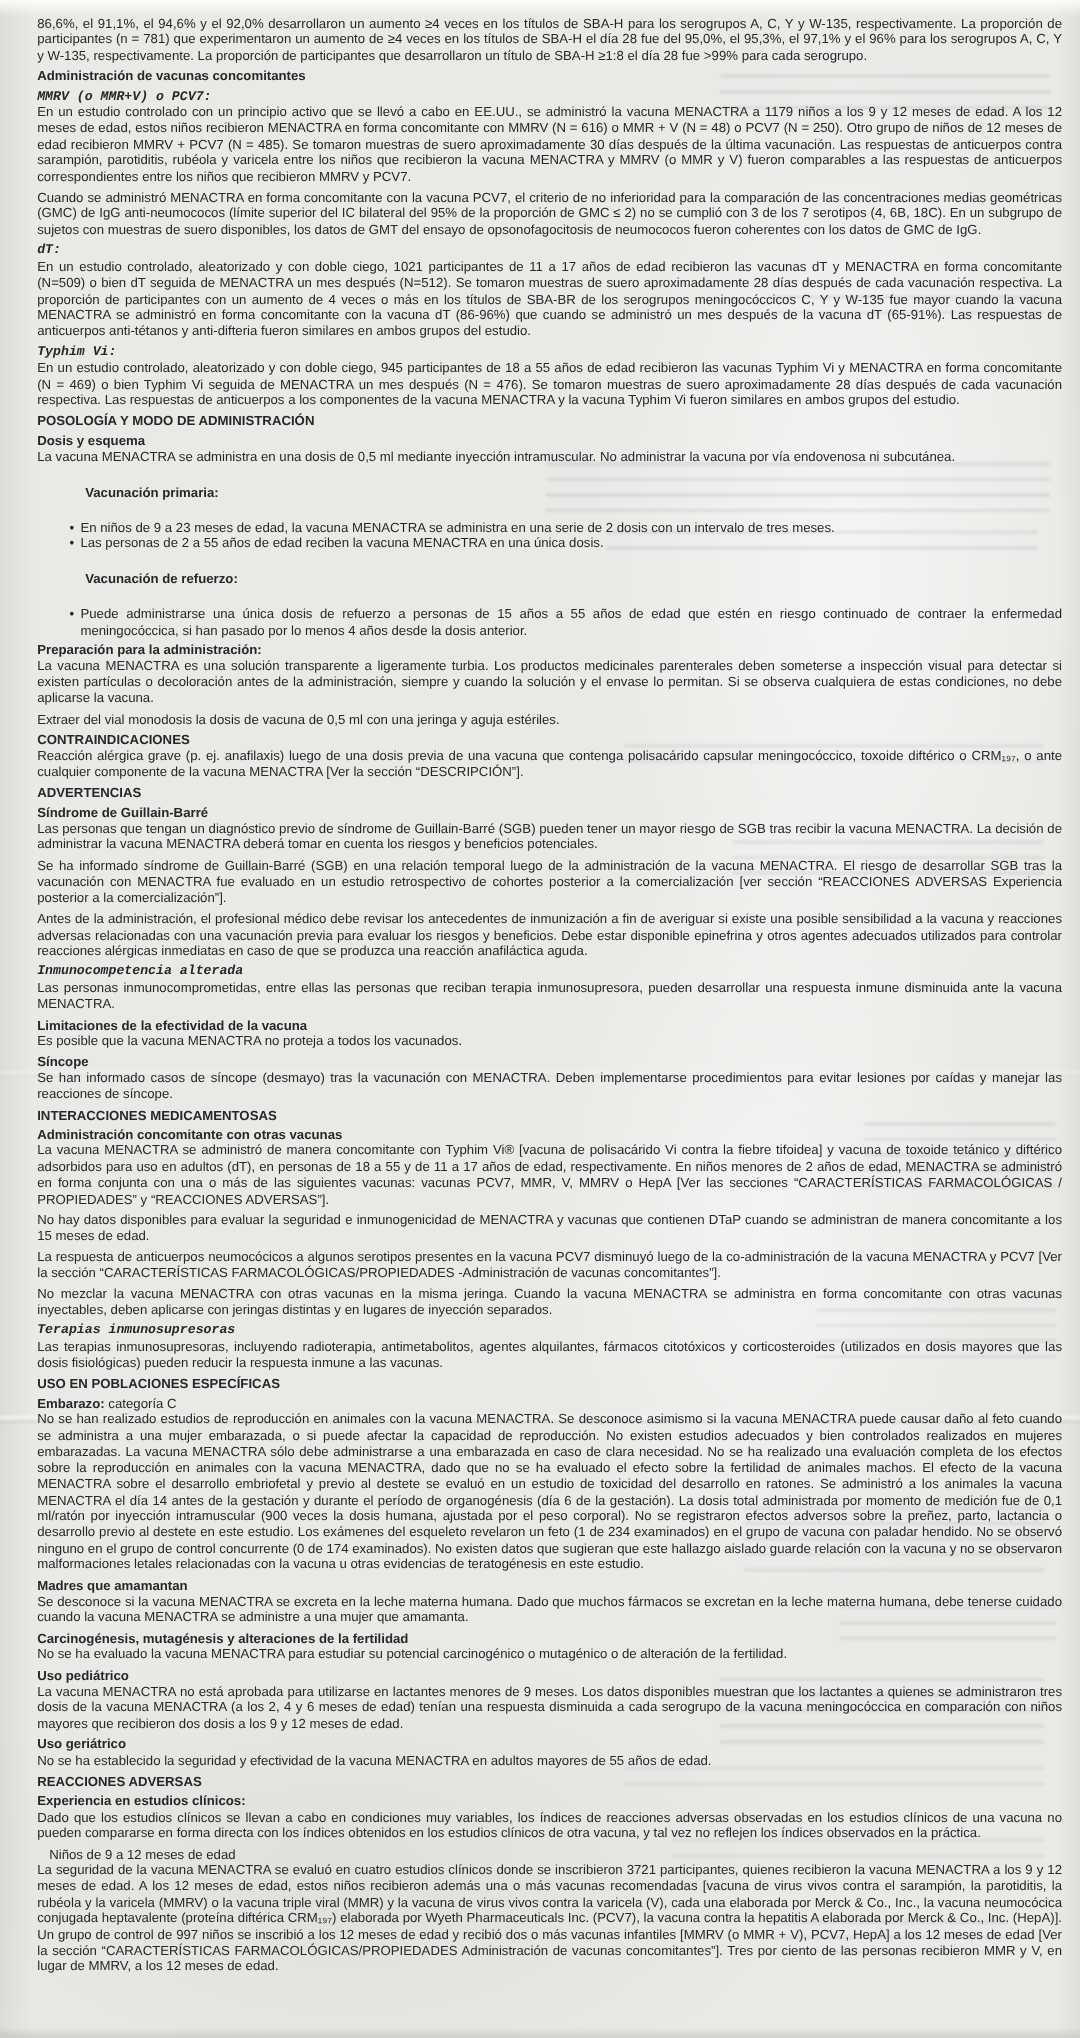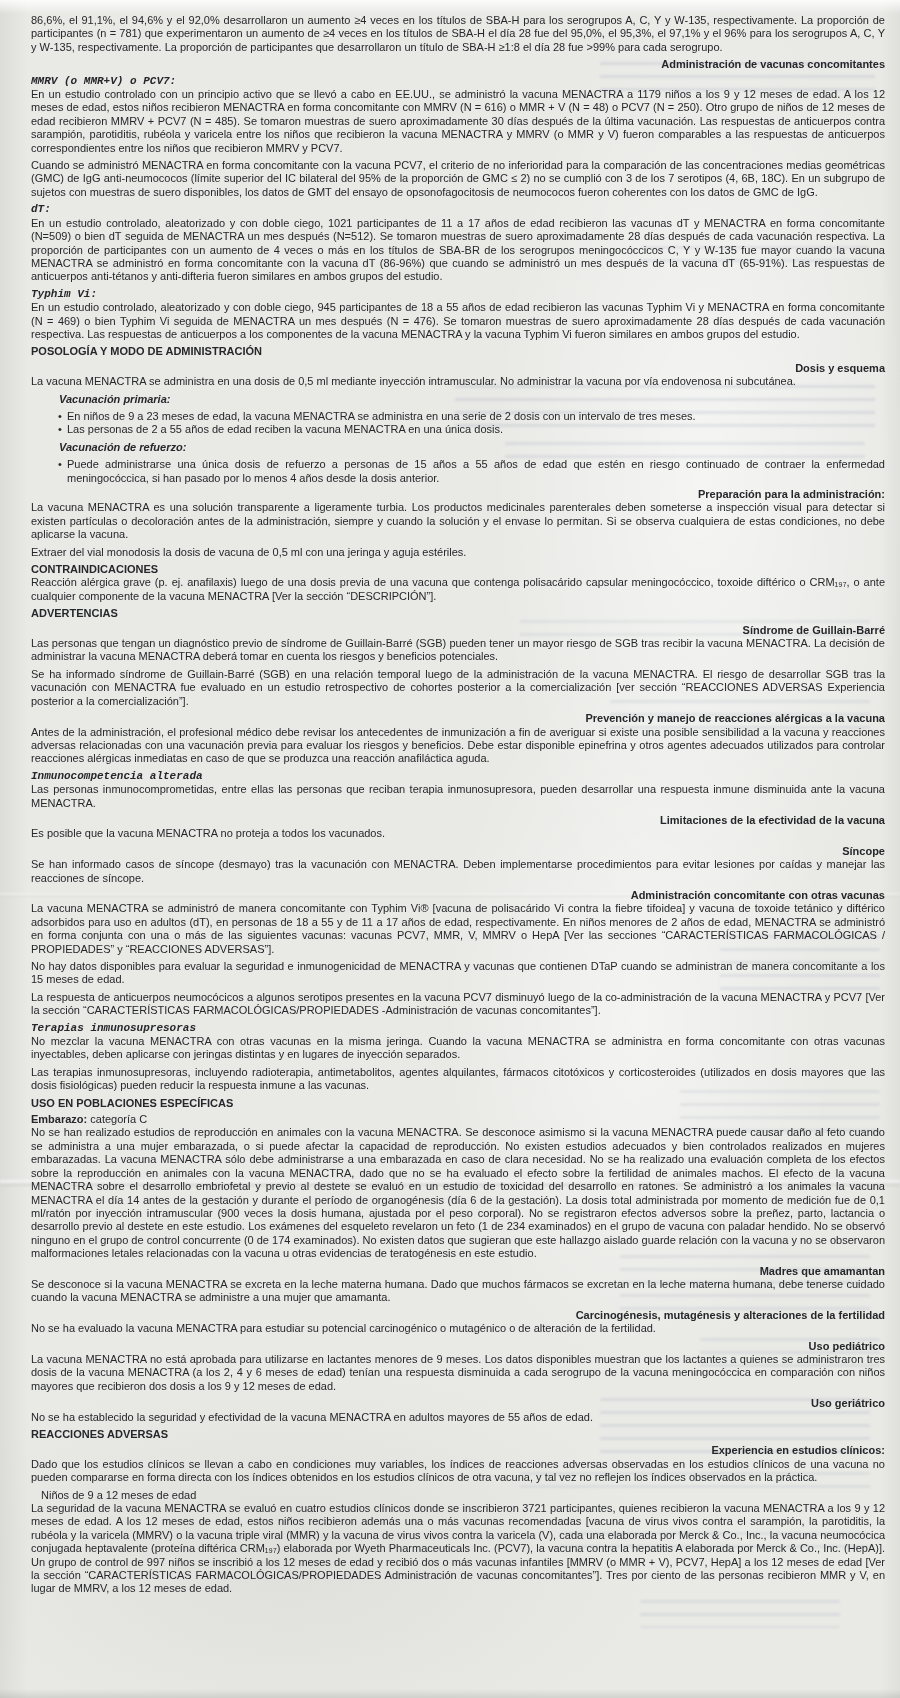--- a/index.html
+++ b/index.html
@@ -20,24 +20,24 @@
   .ghost{
     position:absolute;border-radius:2px;filter:blur(.8px);
     background:repeating-linear-gradient(180deg, rgba(120,135,160,.38) 0 3px, rgba(120,135,160,0) 3px 13px);
   }
   .crease{position:absolute;left:0;right:0;filter:blur(1px);pointer-events:none;}
   .crease.c1{top:1180px;height:6px;background:linear-gradient(180deg, rgba(255,255,255,.85), rgba(158,158,152,.28));}
   .crease.c2{top:893px;height:4px;background:linear-gradient(180deg, rgba(255,255,255,.6), rgba(165,165,160,.18));}
   .content{position:absolute;left:31px;right:15px;top:14px;}
   .blk{font-size:11px;line-height:13.4px;}
   .p{margin:0 0 4px;text-align:justify;}
-  .hb{font-weight:bold;margin:3px 0 0;text-align:right;}
+  .hb{font-weight:bold;margin:3px 0 0;}
   .hbc{font-weight:bold;margin:4px 0 0;}
   .hbi{font-weight:bold;font-style:italic;margin:3px 0 0;font-family:Liberation Mono, monospace;}
-  .hbii{font-weight:bold;font-style:italic;margin:4px;padding-left:24px;}
+  .hbii{font-weight:bold;margin:16px;padding-left:24px;}
   .bullet{position:relative;margin:0;padding-left:36px;text-align:justify;}
   .bullet::before{content:"\2022";position:absolute;left:27px;}
   .plain{margin:3px 0 0;padding-left:10px;}
   .labeled{margin:3px 0 0;}
   .labeled .lab{font-weight:bold;}
   .pagenum{position:absolute;right:17px;top:1726px;font-size:18px;letter-spacing:1.5px;color:#3a3b3e;}
 </style>
 </head>
 <body>
 
@@ -80,34 +80,34 @@
       <div class="blk bullet">Puede administrarse una única dosis de refuerzo a personas de 15 años a 55 años de edad que estén en riesgo continuado de contraer la enfermedad meningocóccica, si han pasado por lo menos 4 años desde la dosis anterior.</div>
       <div class="blk hb">Preparación para la administración:</div>
       <div class="blk p">La vacuna MENACTRA es una solución transparente a ligeramente turbia. Los productos medicinales parenterales deben someterse a inspección visual para detectar si existen partículas o decoloración antes de la administración, siempre y cuando la solución y el envase lo permitan. Si se observa cualquiera de estas condiciones, no debe aplicarse la vacuna.</div>
       <div class="blk p">Extraer del vial monodosis la dosis de vacuna de 0,5 ml con una jeringa y aguja estériles.</div>
       <div class="blk hbc">CONTRAINDICACIONES</div>
       <div class="blk p">Reacción alérgica grave (p. ej. anafilaxis) luego de una dosis previa de una vacuna que contenga polisacárido capsular meningocóccico, toxoide diftérico o CRM₁₉₇, o ante cualquier componente de la vacuna MENACTRA [Ver la sección “DESCRIPCIÓN”].</div>
       <div class="blk hbc">ADVERTENCIAS</div>
       <div class="blk hb">Síndrome de Guillain-Barré</div>
       <div class="blk p">Las personas que tengan un diagnóstico previo de síndrome de Guillain-Barré (SGB) pueden tener un mayor riesgo de SGB tras recibir la vacuna MENACTRA. La decisión de administrar la vacuna MENACTRA deberá tomar en cuenta los riesgos y beneficios potenciales.</div>
       <div class="blk p">Se ha informado síndrome de Guillain-Barré (SGB) en una relación temporal luego de la administración de la vacuna MENACTRA. El riesgo de desarrollar SGB tras la vacunación con MENACTRA fue evaluado en un estudio retrospectivo de cohortes posterior a la comercialización [ver sección “REACCIONES ADVERSAS Experiencia posterior a la comercialización”].</div>
-      <div class="blk hb">Prevención y manejo de reacciones alérgicas a la vacuna</div>
       <div class="blk p">Antes de la administración, el profesional médico debe revisar los antecedentes de inmunización a fin de averiguar si existe una posible sensibilidad a la vacuna y reacciones adversas relacionadas con una vacunación previa para evaluar los riesgos y beneficios. Debe estar disponible epinefrina y otros agentes adecuados utilizados para controlar reacciones alérgicas inmediatas en caso de que se produzca una reacción anafiláctica aguda.</div>
       <div class="blk hbi">Inmunocompetencia alterada</div>
       <div class="blk p">Las personas inmunocomprometidas, entre ellas las personas que reciban terapia inmunosupresora, pueden desarrollar una respuesta inmune disminuida ante la vacuna MENACTRA.</div>
       <div class="blk hb">Limitaciones de la efectividad de la vacuna</div>
       <div class="blk p">Es posible que la vacuna MENACTRA no proteja a todos los vacunados.</div>
       <div class="blk hb">Síncope</div>
       <div class="blk p">Se han informado casos de síncope (desmayo) tras la vacunación con MENACTRA. Deben implementarse procedimientos para evitar lesiones por caídas y manejar las reacciones de síncope.</div>
+      <div class="blk hbc">INTERACCIONES MEDICAMENTOSAS</div>
       <div class="blk hb">Administración concomitante con otras vacunas</div>
       <div class="blk p">La vacuna MENACTRA se administró de manera concomitante con Typhim Vi® [vacuna de polisacárido Vi contra la fiebre tifoidea] y vacuna de toxoide tetánico y diftérico adsorbidos para uso en adultos (dT), en personas de 18 a 55 y de 11 a 17 años de edad, respectivamente. En niños menores de 2 años de edad, MENACTRA se administró en forma conjunta con una o más de las siguientes vacunas: vacunas PCV7, MMR, V, MMRV o HepA [Ver las secciones “CARACTERÍSTICAS FARMACOLÓGICAS / PROPIEDADES” y “REACCIONES ADVERSAS”].</div>
       <div class="blk p">No hay datos disponibles para evaluar la seguridad e inmunogenicidad de MENACTRA y vacunas que contienen DTaP cuando se administran de manera concomitante a los 15 meses de edad.</div>
       <div class="blk p">La respuesta de anticuerpos neumocócicos a algunos serotipos presentes en la vacuna PCV7 disminuyó luego de la co-administración de la vacuna MENACTRA y PCV7 [Ver la sección “CARACTERÍSTICAS FARMACOLÓGICAS/PROPIEDADES -Administración de vacunas concomitantes”].</div>
+      <div class="blk p">No mezclar la vacuna MENACTRA con otras vacunas en la misma jeringa. Cuando la vacuna MENACTRA se administra en forma concomitante con otras vacunas inyectables, deben aplicarse con jeringas distintas y en lugares de inyección separados.</div>
       <div class="blk hbi">Terapias inmunosupresoras</div>
-      <div class="blk p">No mezclar la vacuna MENACTRA con otras vacunas en la misma jeringa. Cuando la vacuna MENACTRA se administra en forma concomitante con otras vacunas inyectables, deben aplicarse con jeringas distintas y en lugares de inyección separados.</div>
       <div class="blk p">Las terapias inmunosupresoras, incluyendo radioterapia, antimetabolitos, agentes alquilantes, fármacos citotóxicos y corticosteroides (utilizados en dosis mayores que las dosis fisiológicas) pueden reducir la respuesta inmune a las vacunas.</div>
       <div class="blk hbc">USO EN POBLACIONES ESPECÍFICAS</div>
       <div class="blk labeled"><span class="lab">Embarazo:</span><span> categoría C</span></div>
       <div class="blk p">No se han realizado estudios de reproducción en animales con la vacuna MENACTRA. Se desconoce asimismo si la vacuna MENACTRA puede causar daño al feto cuando se administra a una mujer embarazada, o si puede afectar la capacidad de reproducción. No existen estudios adecuados y bien controlados realizados en mujeres embarazadas. La vacuna MENACTRA sólo debe administrarse a una embarazada en caso de clara necesidad. No se ha realizado una evaluación completa de los efectos sobre la reproducción en animales con la vacuna MENACTRA, dado que no se ha evaluado el efecto sobre la fertilidad de animales machos. El efecto de la vacuna MENACTRA sobre el desarrollo embriofetal y previo al destete se evaluó en un estudio de toxicidad del desarrollo en ratones. Se administró a los animales la vacuna MENACTRA el día 14 antes de la gestación y durante el período de organogénesis (día 6 de la gestación). La dosis total administrada por momento de medición fue de 0,1 ml/ratón por inyección intramuscular (900 veces la dosis humana, ajustada por el peso corporal). No se registraron efectos adversos sobre la preñez, parto, lactancia o desarrollo previo al destete en este estudio. Los exámenes del esqueleto revelaron un feto (1 de 234 examinados) en el grupo de vacuna con paladar hendido. No se observó ninguno en el grupo de control concurrente (0 de 174 examinados). No existen datos que sugieran que este hallazgo aislado guarde relación con la vacuna y no se observaron malformaciones letales relacionadas con la vacuna u otras evidencias de teratogénesis en este estudio.</div>
       <div class="blk hb">Madres que amamantan</div>
       <div class="blk p">Se desconoce si la vacuna MENACTRA se excreta en la leche materna humana. Dado que muchos fármacos se excretan en la leche materna humana, debe tenerse cuidado cuando la vacuna MENACTRA se administre a una mujer que amamanta.</div>
       <div class="blk hb">Carcinogénesis, mutagénesis y alteraciones de la fertilidad</div>
       <div class="blk p">No se ha evaluado la vacuna MENACTRA para estudiar su potencial carcinogénico o mutagénico o de alteración de la fertilidad.</div>
       <div class="blk hb">Uso pediátrico</div>
       <div class="blk p">La vacuna MENACTRA no está aprobada para utilizarse en lactantes menores de 9 meses. Los datos disponibles muestran que los lactantes a quienes se administraron tres dosis de la vacuna MENACTRA (a los 2, 4 y 6 meses de edad) tenían una respuesta disminuida a cada serogrupo de la vacuna meningocóccica en comparación con niños mayores que recibieron dos dosis a los 9 y 12 meses de edad.</div>

